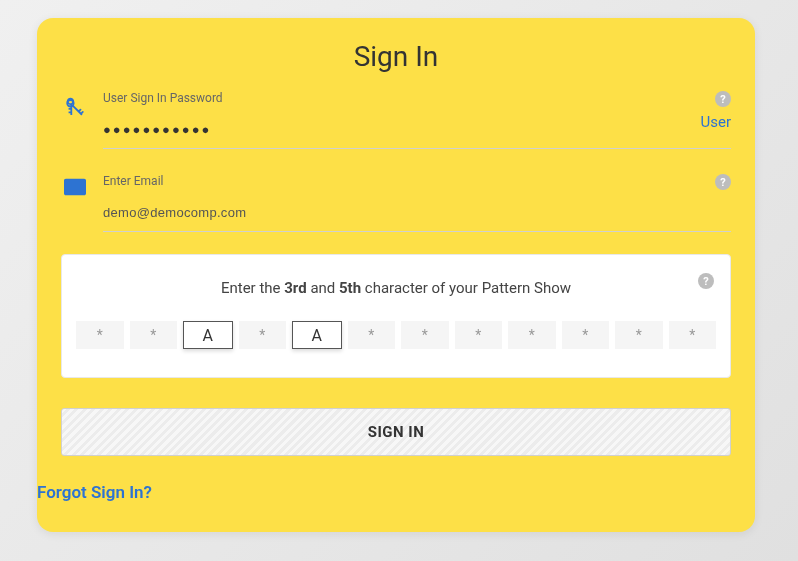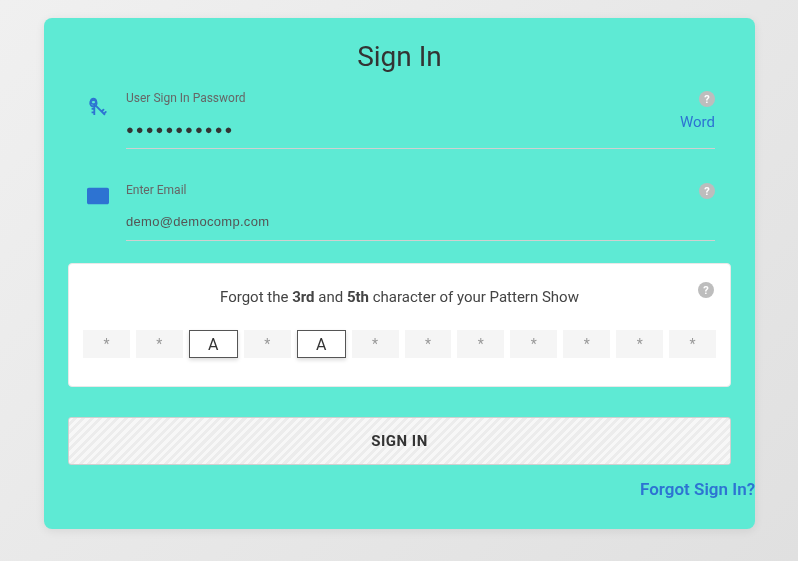--- a/index.html
+++ b/index.html
@@ -12,39 +12,39 @@
       position: relative;
     }
     .backdrop {
       position: absolute;
       inset: 0;
       background: linear-gradient(135deg, #f0f0f0 0%, #e0e0e0 100%);
     }
     .card {
       position: absolute;
       top: 18px;
-      left: 44px;
+      left: 37px;
       right: 43px;
-      background: #5eead4;
-      border-radius: 8px;
+      background: #fde047;
+      border-radius: 16px;
       box-shadow: 0 2px 10px rgba(0,0,0,0.08);
       padding-bottom: 30px;
     }
     .title {
       text-align: center;
       font-size: 28px;
       font-weight: 400;
       color: #333;
       padding: 22px 0 18px 0;
     }
     .field-row {
       display: flex;
       align-items: flex-start;
-      padding: 0 40px;
-      margin-bottom: 16px;
+      padding: 0 24px;
+      margin-bottom: 7px;
     }
     .field-icon {
       width: 28px;
       flex-shrink: 0;
       display: flex;
       align-items: center;
       justify-content: center;
       margin-top: 4px;
     }
     .field-body {
@@ -168,22 +168,22 @@
       background: repeating-linear-gradient(
         135deg,
         #f7f7f7,
         #f7f7f7 3px,
         #ececec 3px,
         #ececec 6px
       );
     }
     .forgot-link {
       display: block;
-      text-align: right;
-      margin-top: 14px;
+      text-align: left;
+      margin-top: 26px;
       color: #2d73d2;
       font-size: 17px;
       font-weight: 600;
       cursor: pointer;
     }
     svg { display: block; }
   </style>
 </head>
 <body>
 
@@ -197,21 +197,21 @@
     <div class="field-icon">
       <svg width="22" height="22" viewBox="0 0 24 24" fill="#2d73d2">
         <path d="M7 14c-2.2 0-4-1.8-4-4s1.8-4 4-4 4 1.8 4 4c0 .4-.1.8-.2 1.1l7.9 7.9-1.4 1.4-1.3-1.3-1.4 1.4-1.4-1.4 1.4-1.4-1.2-1.2-1.4 1.4-1.4-1.4 1.4-1.4-2.3-2.3c-.9.7-2 1.2-3.1 1.2zm0-6c-1.1 0-2 .9-2 2s.9 2 2 2 2-.9 2-2-.9-2-2-2z" transform="rotate(45 12 12) translate(-2 2)"></path>
         <circle cx="7" cy="9" r="3.5" fill="none" stroke="#2d73d2" stroke-width="2"></circle>
         <path d="M9.5 11.5 L19 21 M16 18 l2-2 M18.5 20.5 l2-2" stroke="#2d73d2" stroke-width="2" fill="none" stroke-linecap="round"></path>
       </svg>
     </div>
     <div class="field-body">
       <span class="field-label">User Sign In Password</span>
       <div class="help-icon">?</div>
-      <span class="show-link">Word</span>
+      <span class="show-link">User</span>
       <span class="field-value field-password">●●●●●●●●●●●</span>
     </div>
   </div>
 
   <div class="field-gap"></div>
 
   <div class="field-row">
     <div class="field-icon">
       <svg width="22" height="18" viewBox="0 0 24 18" fill="#2d73d2">
         <path d="M2 0h20c1.1 0 2 .9 2 2v14c0 1.1-.9 2-2 2H2c-1.1 0-2-.9-2-2V2C0 .9.9 0 2 0zm10 9L2 2.5V2h20v.5L12 9zm0 2.5L22 5v11H2V5l10 6.5z"></path>
@@ -220,21 +220,21 @@
     <div class="field-body">
       <span class="field-label">Enter Email</span>
       <div class="help-icon">?</div>
       <input type="text" class="field-value" value="demo@democomp.com" style="">
     </div>
   </div>
 
   <div class="pattern-box">
     <div class="pattern-help">?</div>
     <div class="pattern-prompt">
-      <span>Forgot the </span><b>3rd</b><span> and </span><b>5th</b><span> character of your Pattern Show</span>
+      <span>Enter the </span><b>3rd</b><span> and </span><b>5th</b><span> character of your Pattern Show</span>
     </div>
     <div class="pattern-cells" id="pattern-cells">
         <div class="pattern-cell">*</div>
         <div class="pattern-cell">*</div>
         <div class="pattern-cell active">A</div>
         <div class="pattern-cell">*</div>
         <div class="pattern-cell active">A</div>
         <div class="pattern-cell">*</div>
         <div class="pattern-cell">*</div>
         <div class="pattern-cell">*</div>

